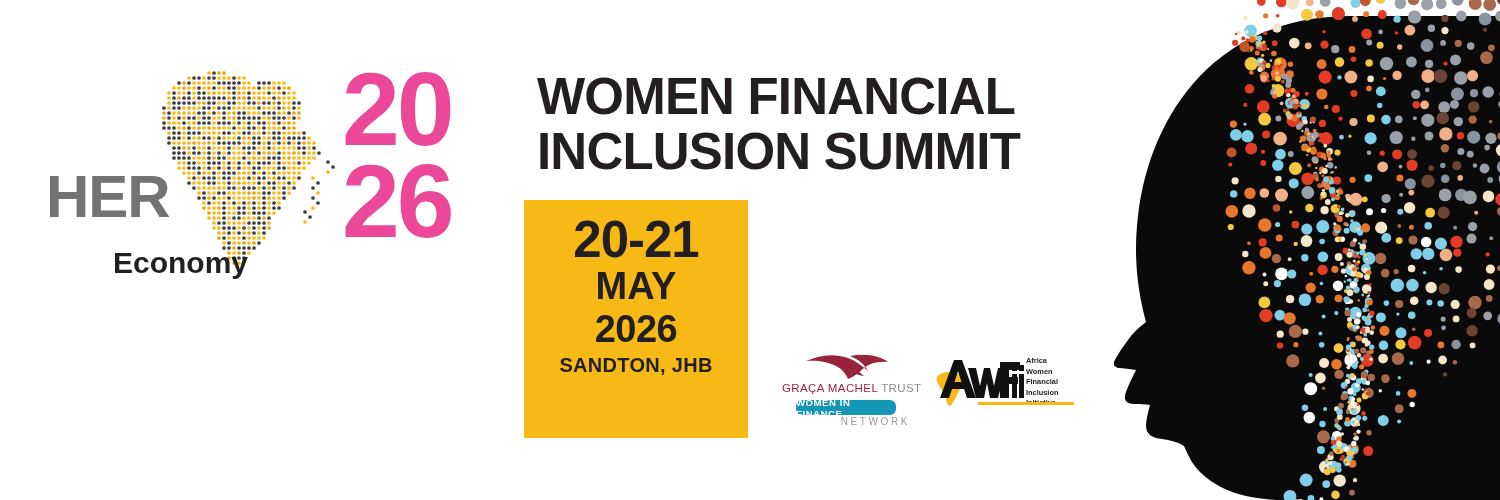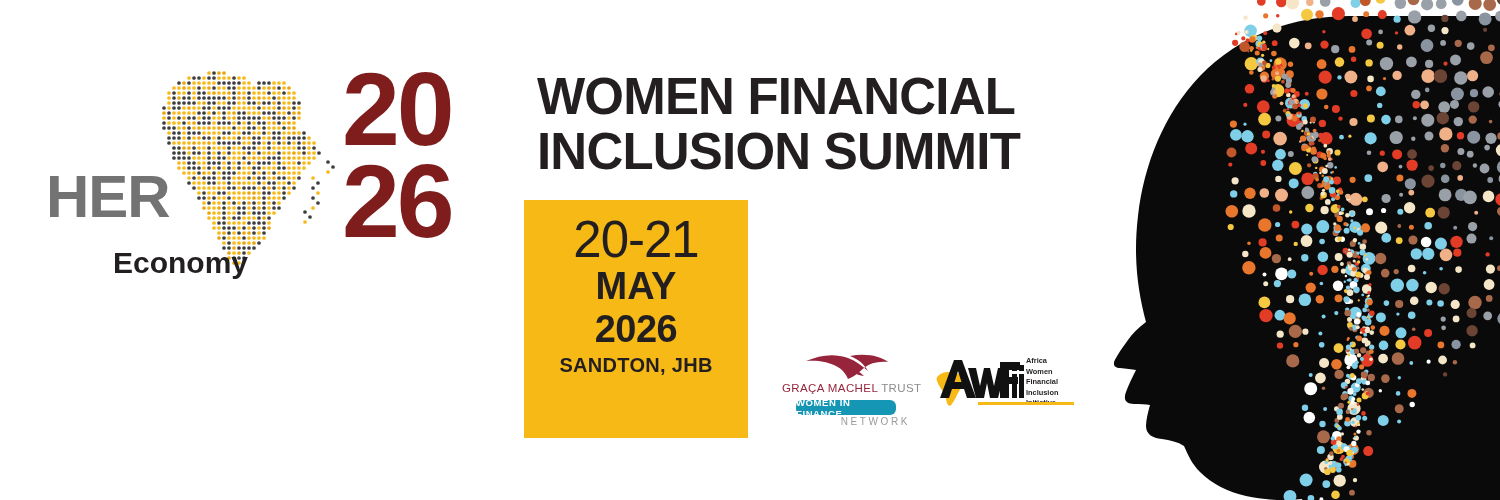--- a/index.html
+++ b/index.html
@@ -46,21 +46,21 @@
     color:#231f20;
     line-height:1;
     z-index:3;
   }
 
   
   #year-block{
     position:absolute;
     left:342px; top:64px;
     width:160px;
-    color:#7f1d1d;
+    color:#ec4899;
     font-weight:bold;
     font-size:104px;
     line-height:0.88;
     letter-spacing:-3px;
     text-align:left;
   }
   #year-block div{display:block;}
 
   
   #main-title{
@@ -83,21 +83,21 @@
     width:224px; height:238px;
     background:#F6B916;
     box-sizing:border-box;
   }
   #date-card-body{
     padding-top:14px;
     text-align:center;
     color:#231f20;
   }
   #date-days{
-    font-size:51px;font-weight:normal;line-height:1.0;letter-spacing:-1px;
+    font-size:51px;font-weight:bold;line-height:1.0;letter-spacing:-1px;
   }
   #date-month{
     font-size:38px;font-weight:bold;line-height:1.12;letter-spacing:0px;
   }
   #date-year{
     font-size:38px;font-weight:bold;line-height:1.12;letter-spacing:-0.5px;
   }
   #date-venue{
     font-size:20px;font-weight:bold;line-height:1.5;letter-spacing:0.3px;
   }

